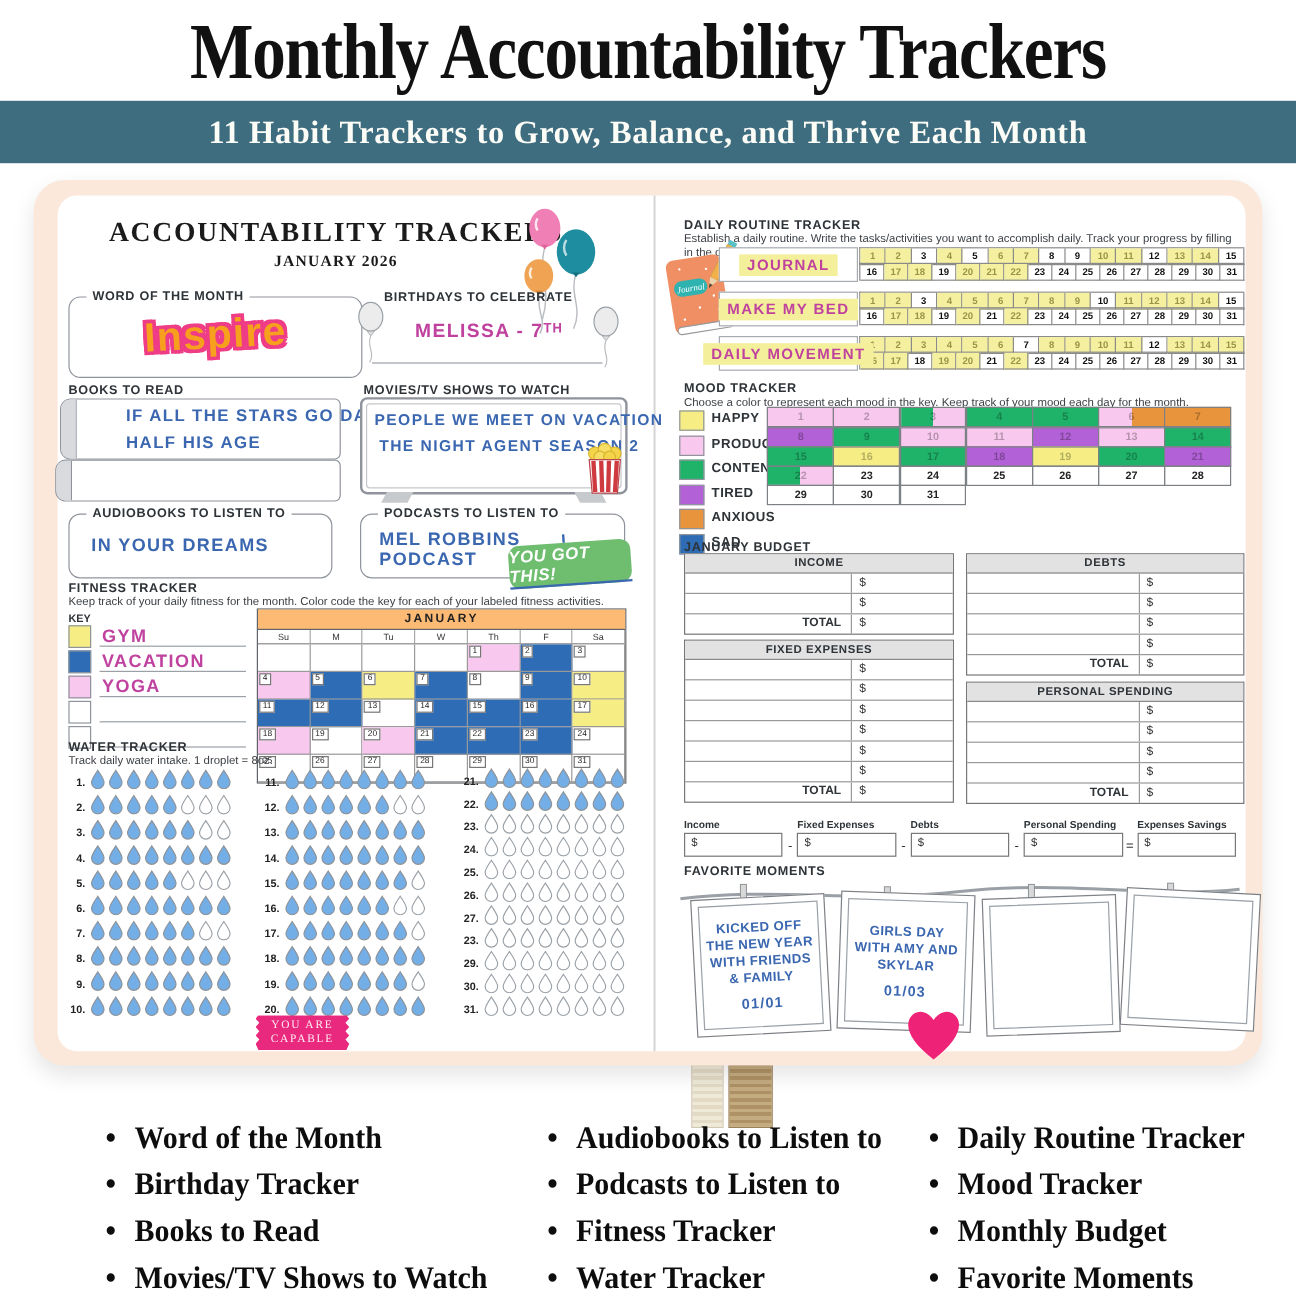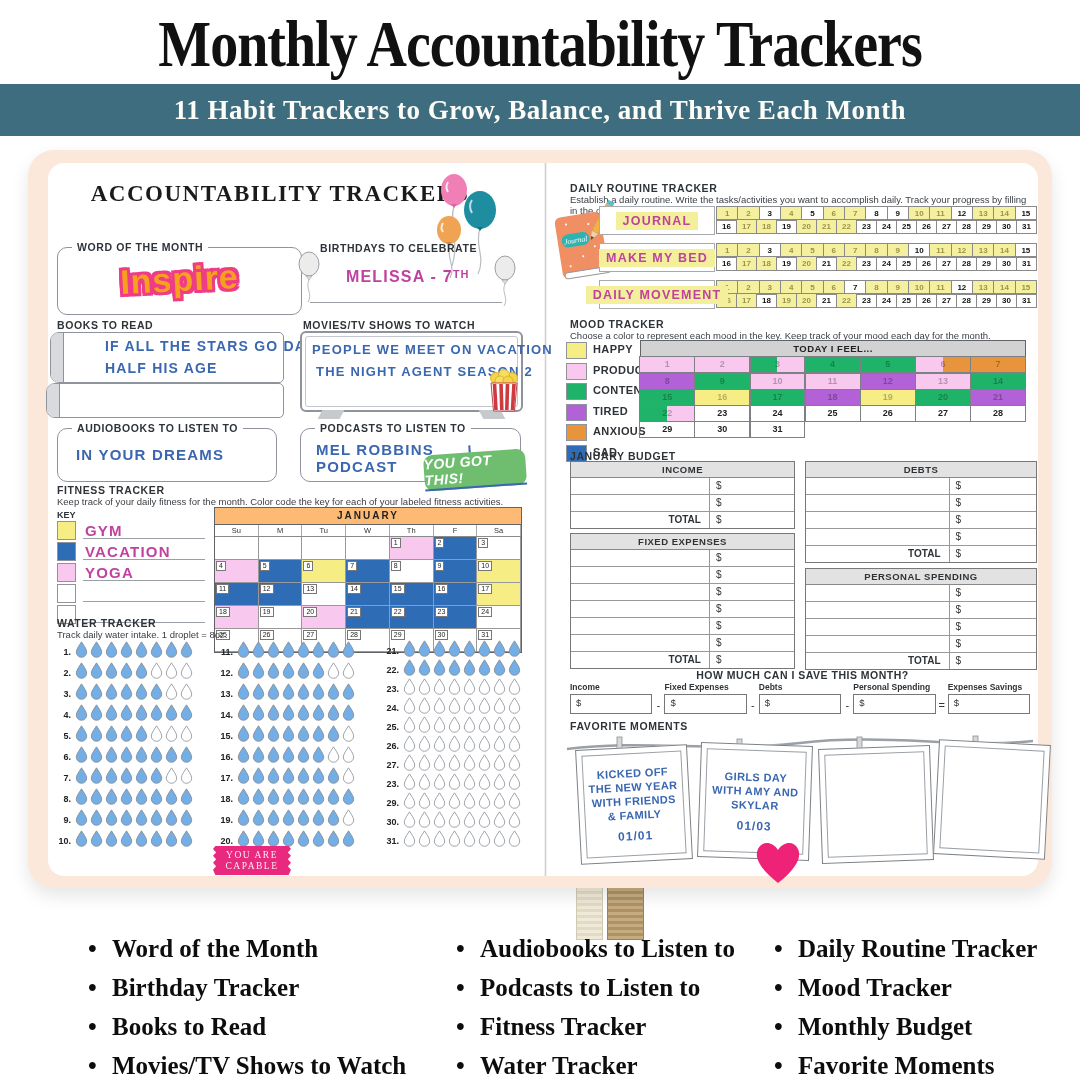--- a/index.html
+++ b/index.html
@@ -174,20 +174,21 @@
     <span>11 Habit Trackers to Grow, Balance, and Thrive Each Month</span>
   </div>
 
   <div class="ribbon ribbon-cream"></div>
   <div class="ribbon ribbon-gold"></div>
   <div class="planner"></div>
   <div class="pages"></div>
   <div class="spine"></div>
 
   <div class="z lp-title">ACCOUNTABILITY TRACKERS</div>
+  <div class="z lp-date">JANUARY 2026</div>
 
   <svg class="z balloons" width="86" height="112" viewBox="0 0 86 112">
     <path d="M26 38 C20 60 32 72 24 98" stroke="#b9bcc0" fill="none" stroke-width="1.2"></path>
     <path d="M52 60 C46 78 58 88 50 106" stroke="#b9bcc0" fill="none" stroke-width="1.2"></path>
     <path d="M22 78 C18 90 28 98 22 110" stroke="#b9bcc0" fill="none" stroke-width="1.2"></path>
     <ellipse cx="26" cy="22" rx="13" ry="16" fill="#f07fb5"></ellipse>
       <path d="M23 36 l3 4 l3 -4 z" fill="#e0619d"></path>
     <path d="M20 14 q-3 5 0 10" stroke="#ffffff" stroke-width="2" fill="none" opacity=".8"></path>
     <ellipse cx="52" cy="42" rx="16" ry="19" fill="#1d8d9f"></ellipse>
       <path d="M49 59 l3 4 l3 -4 z" fill="#13707f"></path>
@@ -1187,21 +1188,20 @@
       <div class="mk-row">
         <div class="mk-swatch" style="background: rgb(232, 148, 60);"></div>
         <span class="mk-name">ANXIOUS</span>
       </div>
       <div class="mk-row">
         <div class="mk-swatch" style="background: rgb(46, 108, 181);"></div>
         <span class="mk-name">SAD</span>
       </div>
     </div>
   <div class="z" id="mood-grid">
-      <div class="mg-head">TODAY I FEEL...</div>
       <div class="mg-row">
         <div class="mg-cell" style="background: rgb(249, 200, 238); color: rgba(0, 0, 0, 0.28);">1</div>
         <div class="mg-cell" style="background: rgb(249, 200, 238); color: rgba(0, 0, 0, 0.28);">2</div>
         <div class="mg-cell" style="background: linear-gradient(90deg, rgb(31, 178, 105) 0px, rgb(31, 178, 105) 50%, rgb(249, 200, 238) 50%, rgb(249, 200, 238) 100%); color: rgba(0, 0, 0, 0.28);">3</div>
         <div class="mg-cell" style="background: rgb(31, 178, 105); color: rgba(0, 0, 0, 0.28);">4</div>
         <div class="mg-cell" style="background: rgb(31, 178, 105); color: rgba(0, 0, 0, 0.28);">5</div>
         <div class="mg-cell" style="background: linear-gradient(90deg, rgb(249, 200, 238) 0px, rgb(249, 200, 238) 50%, rgb(232, 148, 60) 50%, rgb(232, 148, 60) 100%); color: rgba(0, 0, 0, 0.28);">6</div>
         <div class="mg-cell" style="background: rgb(232, 148, 60); color: rgba(0, 0, 0, 0.28);">7</div>
       </div>
       <div class="mg-row">
@@ -1331,21 +1331,20 @@
           <div class="bt-left"></div>
           <div class="bt-right">$</div>
         </div>
         <div class="bt-row">
           <div class="bt-left">TOTAL</div>
           <div class="bt-right">$</div>
         </div>
       </div>
     </div>
 
-  <div class="z save-title">HOW MUCH CAN I SAVE THIS MONTH?</div>
   <div class="z" id="save-fields">
       <div class="sv-group">
         <span class="sv-label">Income</span>
         <div class="sv-box">$</div>
       </div>
       <span class="sv-op">-</span>
       <div class="sv-group">
         <span class="sv-label">Fixed Expenses</span>
         <div class="sv-box">$</div>
       </div>

